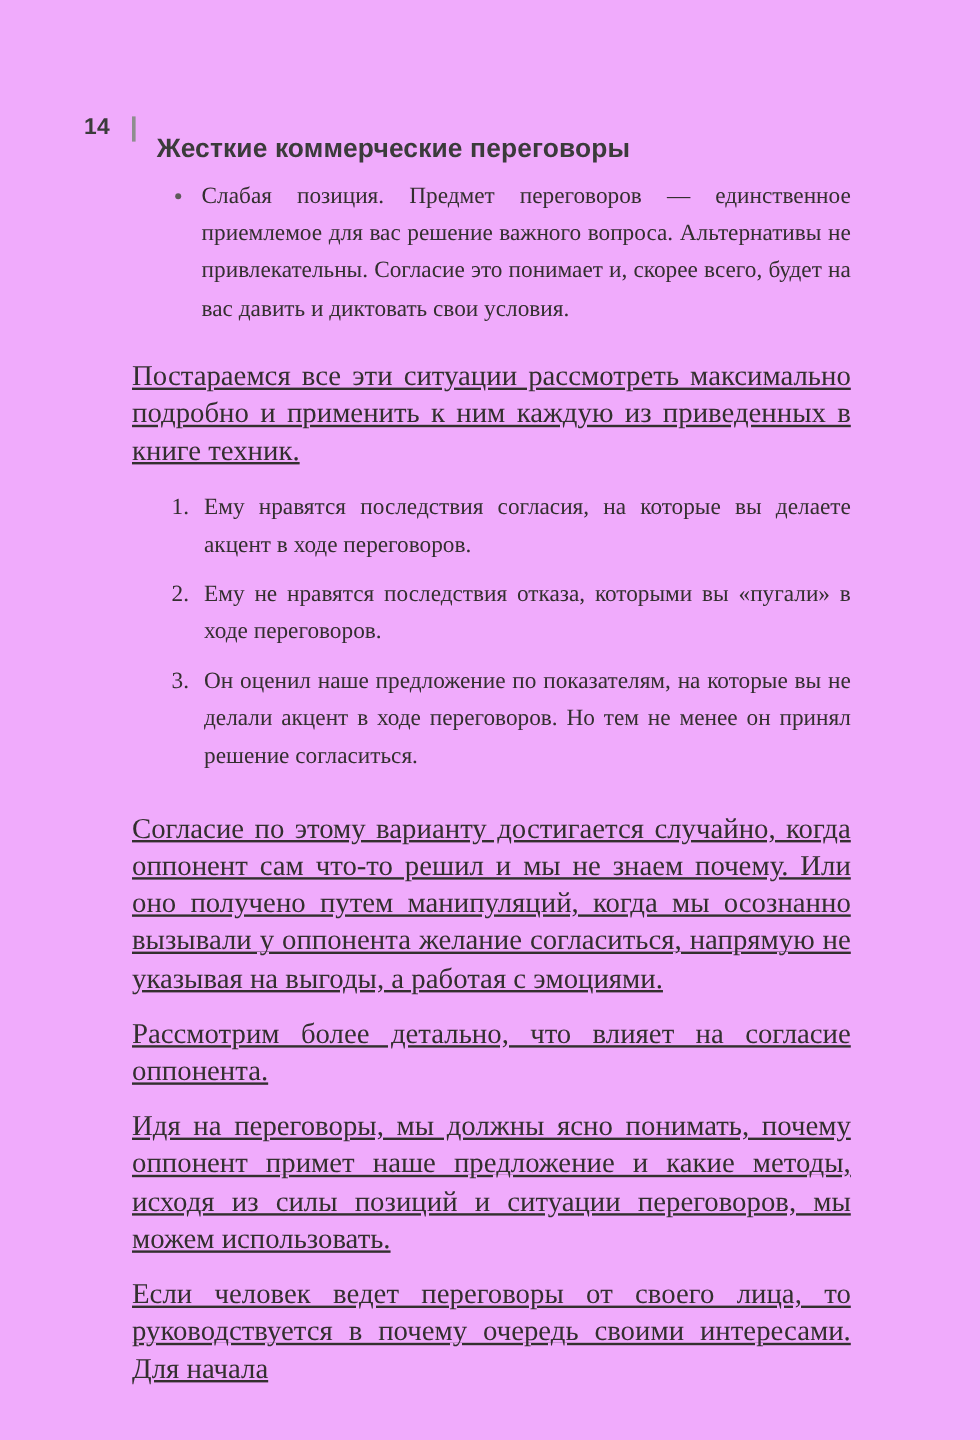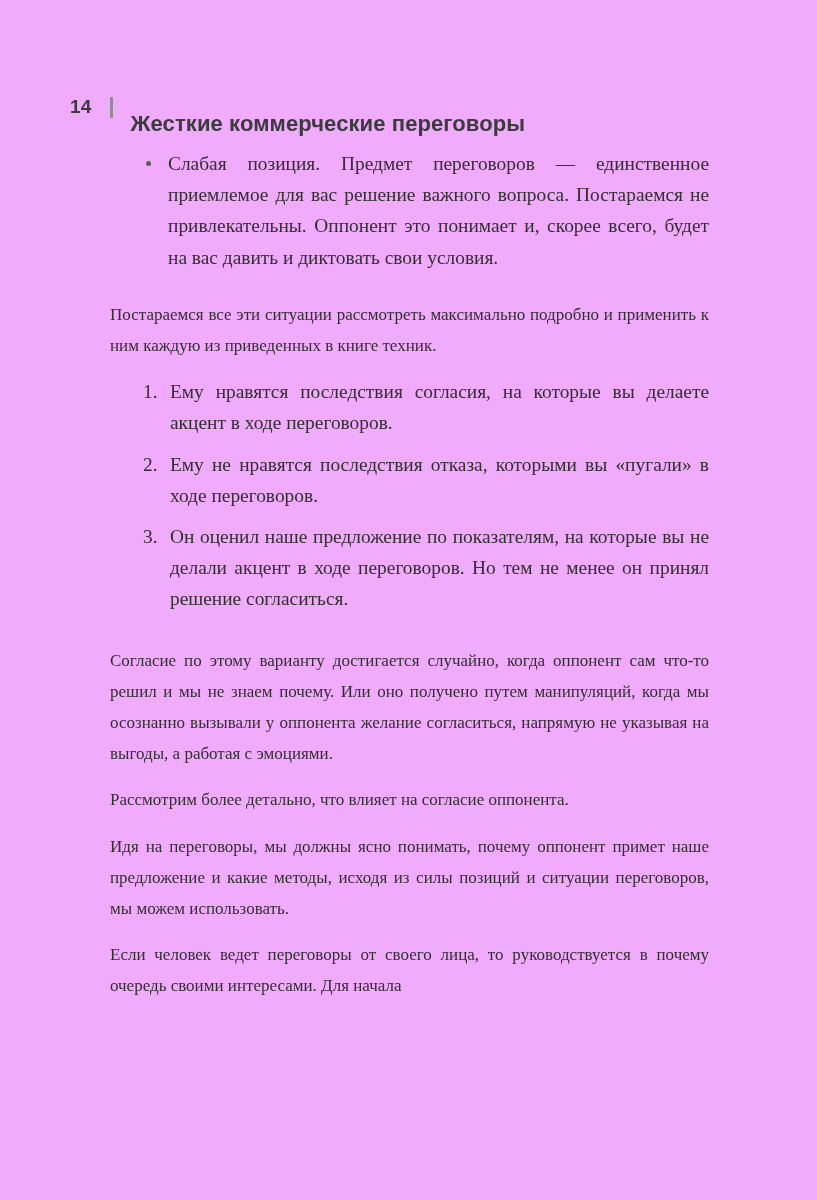--- a/index.html
+++ b/index.html
@@ -65,26 +65,27 @@
   
   .column {
     position: absolute;
     left: 110px;
     top: 148px;
     width: 599px;
   }
 
   p.para {
     margin: 0 0 15px 0;
-    font-size: 17px;
+    font-size: 24px;
     line-height: 31.2px;
     text-align: justify;
     text-justify: inter-word;
     hyphens: manual;
     color: #332f2f;
+    text-decoration: underline;
   }
   p.para:last-child { margin-bottom: 0; }
 
   
   ul.bullets {
     list-style: none;
     margin: 0 0 15px 0;
     padding: 0;
   }
   ul.bullets > li {
@@ -146,21 +147,21 @@
     <span class="folio">14</span>
     <span class="head-rule"></span>
     <span class="head-title">Жесткие коммерческие переговоры</span>
   </div>
 
   <div class="column">
 
     <ul class="bullets">
       <li>
         <span class="dot"></span>
-        <span>Слабая позиция. Предмет переговоров — единственное приемлемое для вас решение важного вопроса. Постараемся не привлекательны. Оппонент это понимает и, скорее всего, будет на вас давить и диктовать свои условия.</span>
+        <span>Слабая позиция. Предмет переговоров — единственное приемлемое для вас решение важного вопроса. Альтернативы не привлекательны. Согласие это понимает и, скорее всего, будет на вас давить и диктовать свои условия.</span>
       </li>
     </ul>
 
     <div class="spacer-sm"></div>
 
     <p class="para">Постараемся все эти ситуации рассмотреть максимально подробно и применить к ним каждую из приведенных в книге техник.</p>
 
 
 
     <ol class="numbers">

